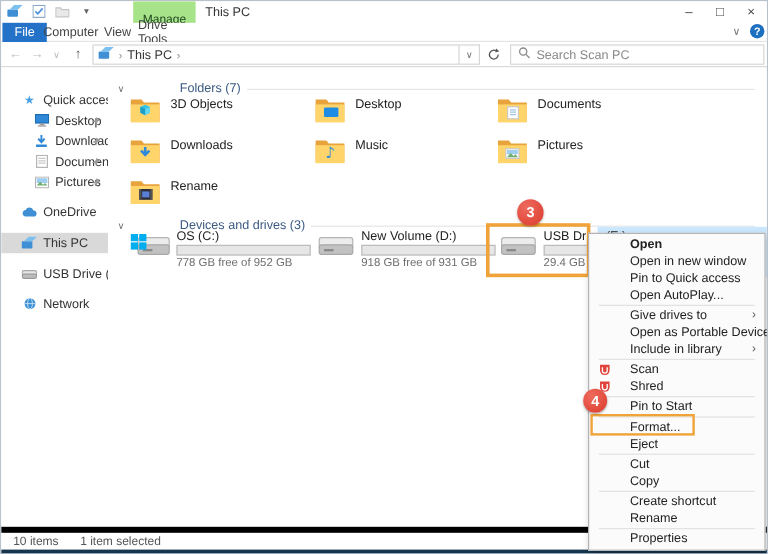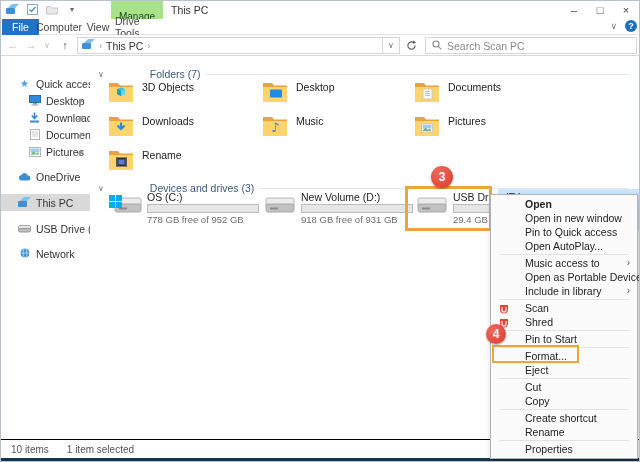--- a/index.html
+++ b/index.html
@@ -78,21 +78,21 @@
   
   .hl-box { position:absolute; border:3px solid #f0a339; z-index:15; }
   .hl-usb { left:404px; top:185px; width:87px; height:45px; }
   .hl-format { left:491px; top:344px; width:87px; height:18px; z-index:30; border-width:2px; }
   .badge { position:absolute; border-radius:50%; background:radial-gradient(circle at 35% 30%, #ef6a5e, #d93a2b);
     color:#fff; font-weight:bold; display:flex; align-items:center; justify-content:center; z-index:25;
     box-shadow:0 1px 2px rgba(0,0,0,.35); }
   .badge-3 { left:430px; top:165px; width:22px; height:22px; font-size:12px; }
   .badge-4 { left:485px; top:323px; width:20px; height:20px; font-size:12px; z-index:30; }
   
-  .statusbar { position:absolute; left:0; top:438px; width:640px; height:19px; background:#fff; border-top:1px solid #000000;
+  .statusbar { position:absolute; left:0; top:438px; width:640px; height:19px; background:#fff; border-top:5px solid #000000;
     display:flex; align-items:center; gap:18px; padding-left:10px; font-size:10px; color:#555; }
   .bottomstrip { position:absolute; left:0; top:457px; width:640px; height:5px; background:#16364f; }
 </style>
 </head>
 <body>
 
 <div class="titlebar">
   <div class="qat">
     <span class="qicon">
       <svg width="13" height="11" viewBox="0 0 13 11">
@@ -425,21 +425,21 @@
   </div>
 </div>
 
 <div class="ctxmenu">
   <div class="mi bold">Open</div>
   <div class="mi">Open in new window</div>
   <div class="mi">Pin to Quick access</div>
   <div class="mi">Open AutoPlay...</div>
   <div class="msep"></div>
   <div class="mi">
-    <span>Music access to</span>
+    <span>Give drives to</span>
     <span class="sub">›</span>
   </div>
   <div class="mi">Open as Portable Device</div>
   <div class="mi">
     <span>Include in library</span>
     <span class="sub">›</span>
   </div>
   <div class="msep"></div>
   <div class="mi">
     <span class="micon">

